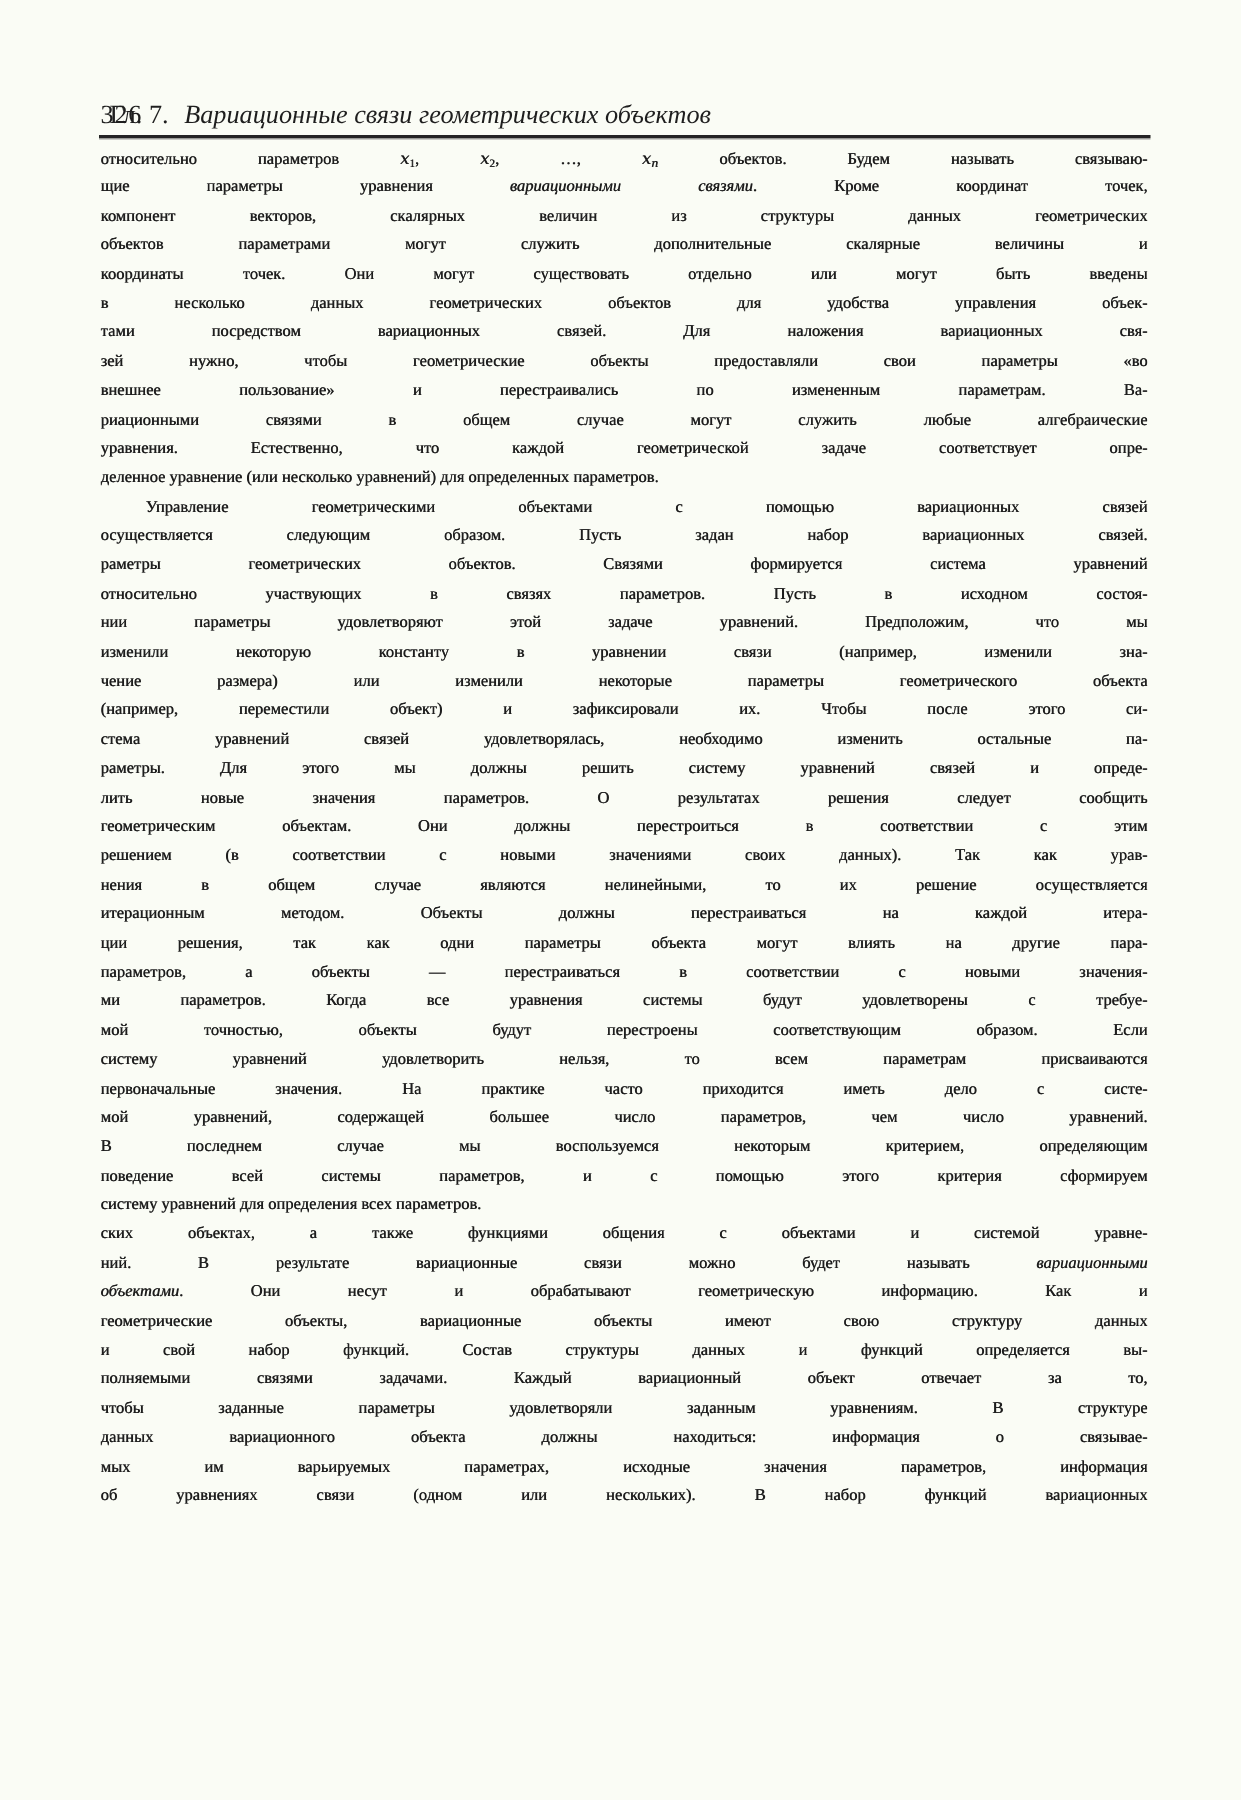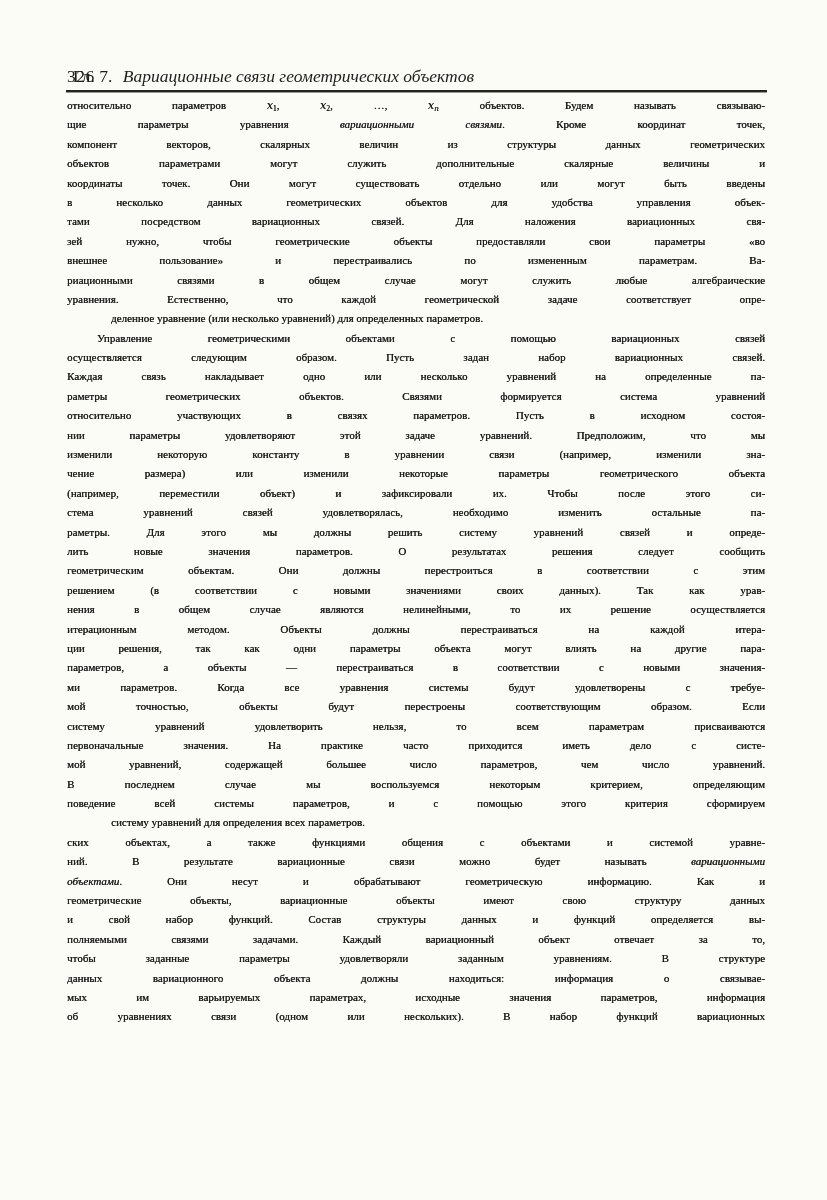--- a/index.html
+++ b/index.html
@@ -61,21 +61,21 @@
     text-shadow:0.3px 0 0 currentColor;
   }
   .line{
     height:19.4px;
     overflow:hidden;
     text-align:justify;
     text-align-last:justify;
     white-space:normal;
   }
   .line.indent{ text-indent:30px; }
-  .line.flush{ text-align-last:left;margin-left:44px; }
+  .line.flush{ text-align-last:left; }
   .it{ font-style:italic; }
   .math{ font-style:italic; font-family:"DejaVu Serif",serif; }
   .subn{
     font-size:0.68em;
     position:relative;
     top:0.24em;
   }
 </style>
 </head>
 <body>
@@ -100,21 +100,20 @@
       <div class="line"><span>координаты точек. Они могут существовать отдельно или могут быть введены</span></div>
       <div class="line"><span>в несколько данных геометрических объектов для удобства управления объек-</span></div>
       <div class="line"><span>тами посредством вариационных связей. Для наложения вариационных свя-</span></div>
       <div class="line"><span>зей нужно, чтобы геометрические объекты предоставляли свои параметры «во</span></div>
       <div class="line"><span>внешнее пользование» и перестраивались по измененным параметрам. Ва-</span></div>
       <div class="line"><span>риационными связями в общем случае могут служить любые алгебраические</span></div>
       <div class="line"><span>уравнения. Естественно, что каждой геометрической задаче соответствует опре-</span></div>
       <div class="line flush"><span>деленное уравнение (или несколько уравнений) для определенных параметров.</span></div>
       <div class="line indent"><span>Управление геометрическими объектами с помощью вариационных связей</span></div>
       <div class="line"><span>осуществляется следующим образом. Пусть задан набор вариационных связей.</span></div>
-      <div class="line"><span>Каждая связь накладывает одно или несколько уравнений на определенные па-</span></div>
       <div class="line"><span>раметры геометрических объектов. Связями формируется система уравнений</span></div>
       <div class="line"><span>относительно участвующих в связях параметров. Пусть в исходном состоя-</span></div>
       <div class="line"><span>нии параметры удовлетворяют этой задаче уравнений. Предположим, что мы</span></div>
       <div class="line"><span>изменили некоторую константу в уравнении связи (например, изменили зна-</span></div>
       <div class="line"><span>чение размера) или изменили некоторые параметры геометрического объекта</span></div>
       <div class="line"><span>(например, переместили объект) и зафиксировали их. Чтобы после этого си-</span></div>
       <div class="line"><span>стема уравнений связей удовлетворялась, необходимо изменить остальные па-</span></div>
       <div class="line"><span>раметры. Для этого мы должны решить систему уравнений связей и опреде-</span></div>
       <div class="line"><span>лить новые значения параметров. О результатах решения следует сообщить</span></div>
       <div class="line"><span>геометрическим объектам. Они должны перестроиться в соответствии с этим</span></div>

